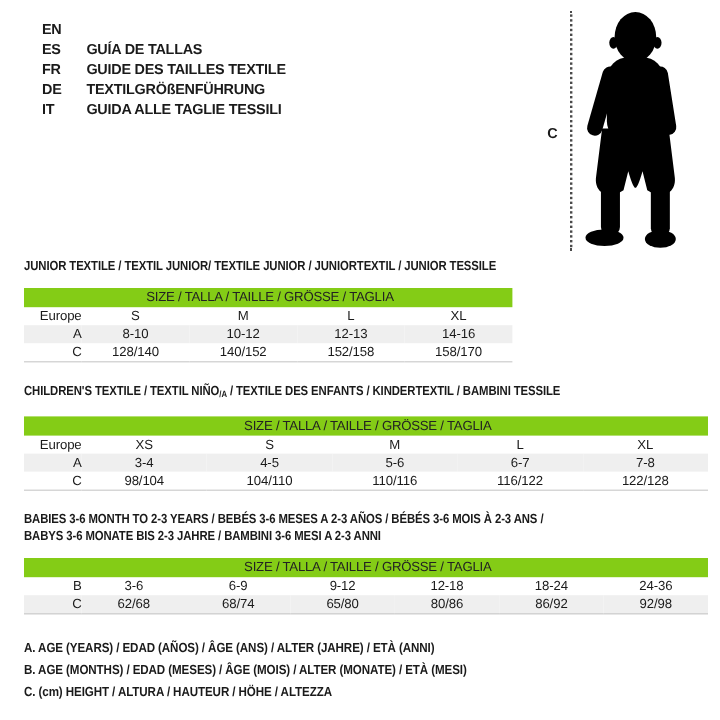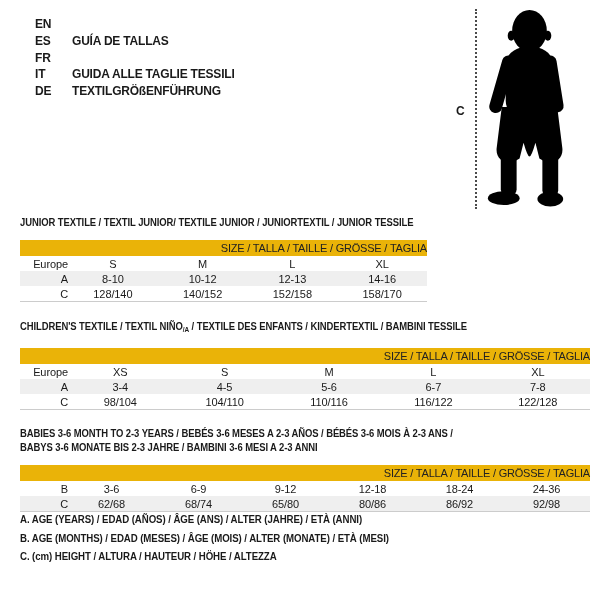--- a/index.html
+++ b/index.html
@@ -27,57 +27,58 @@
   .section-title {
     font-size:11px; font-weight:bold; line-height:14px; margin:0 0 11px 0;
     white-space:pre-line; letter-spacing:-0.1px; width:580px;
     transform:scaleX(0.86); transform-origin:left center;
   }
   .title-sub { font-size:7.5px; vertical-align:-2px; }
 
   table { border-collapse:collapse; table-layout:fixed; width:100%; }
   col.col-label { width:48px; }
   th.size-header {
-    background:#eab308; color:#222222; font-weight:normal; font-size:11px;
-    text-align:right; height:16px; padding:0 0 0 3px; letter-spacing:-0.2px;margin-top:40px;
+    background:#84cc16; color:#222222; font-weight:normal; font-size:11px;
+    text-align:center; height:16px; padding:0 0 0 3px; letter-spacing:-0.2px;margin-top:40px;
   }
   td { font-size:11px; height:15px; padding:0; letter-spacing:-0.1px; }
   td.lbl { text-align:right; padding-left:3px; }
   td.val { text-align:center; }
   tr.stripe td { background:#efefef; }
   tbody tr:last-child td { border-bottom:1px solid #cccccc; }
 
   
-  .footnotes { position:absolute; left:20px; top:510px; }
+  .footnotes { position:absolute; left:20px; top:531px; }
   .footnote {
     margin:0; font-size:11px; font-weight:bold; line-height:18.5px; letter-spacing:-0.1px;
     width:580px; transform:scaleX(0.88); transform-origin:left center;
   }
 </style>
 </head>
 <body>
 
 <div class="langs">
   <div class="lang-row">
     <span class="lang-code">EN</span>
   </div>
   <div class="lang-row">
     <span class="lang-code">ES</span>
     <span class="lang-label">GUÍA DE TALLAS</span>
   </div>
   <div class="lang-row">
     <span class="lang-code">FR</span>
+    <span class="lang-label">GUIDE DES TAILLES TEXTILE</span>
+  </div>
+  <div class="lang-row">
+    <span class="lang-code">DE</span>
+    <span class="lang-label">TEXTILGRÖßENFÜHRUNG</span>
   </div>
   <div class="lang-row">
     <span class="lang-code">IT</span>
     <span class="lang-label">GUIDA ALLE TAGLIE TESSILI</span>
-  </div>
-  <div class="lang-row">
-    <span class="lang-code">DE</span>
-    <span class="lang-label">TEXTILGRÖßENFÜHRUNG</span>
   </div>
 </div>
 
 <div class="figure">
   <span class="height-label">C</span>
   <div class="dotted-line"></div>
   <svg class="silhouette" viewBox="0 0 95 205" xmlns="http://www.w3.org/2000/svg" aria-hidden="true">
     <g fill="#000000">
       <ellipse cx="48" cy="23" rx="17.5" ry="21"></ellipse>
       <ellipse cx="29.5" cy="28" rx="3.5" ry="5"></ellipse>

